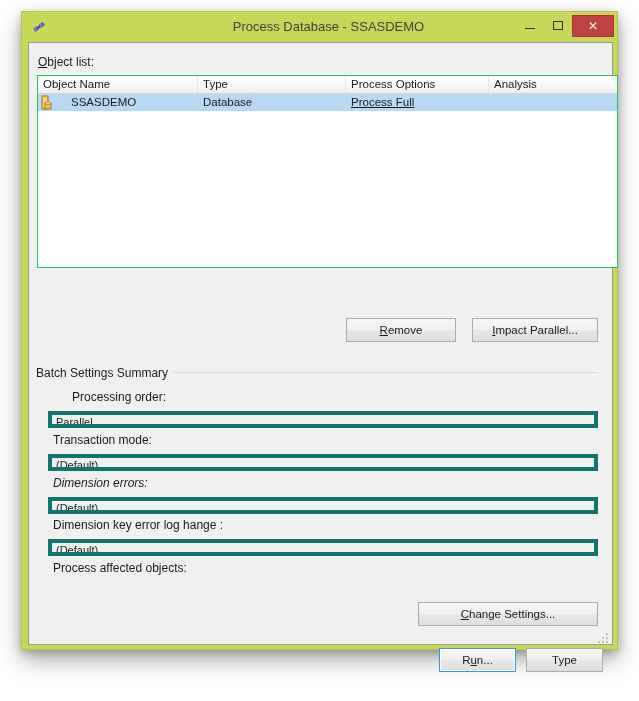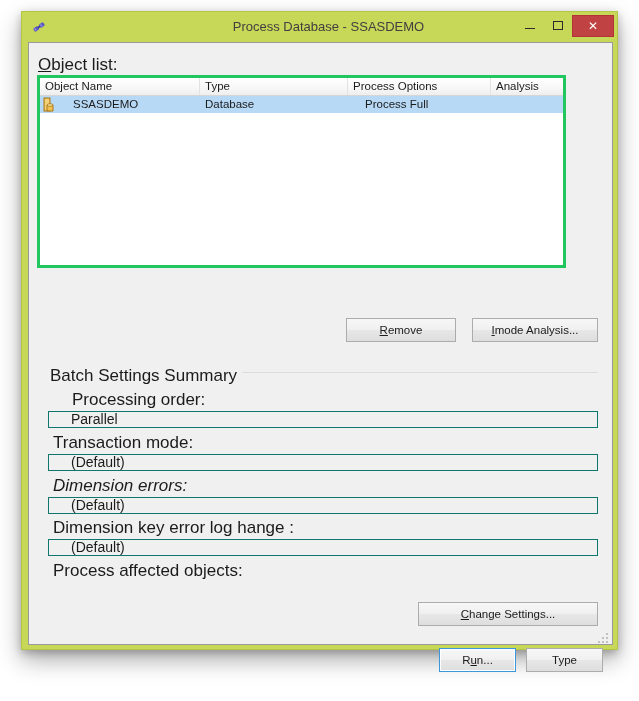--- a/index.html
+++ b/index.html
@@ -117,37 +117,37 @@
     top: 30px;
     width: 585px;
     height: 603px;
     background: #f0f0f0;
     border: 1px solid #9a9a9a;
     box-sizing: border-box;
   }
 
   .lbl {
     position: absolute;
-    font-size: 17px;
+    font-size: 12px;
     color: #1b1b1b;
     white-space: nowrap;
   }
   .acc { text-decoration: underline; }
 
   
   .objlist-label { left: 9px; top: 12px; }
 
   .listbox {
     position: absolute;
     left: 8px;
     top: 32px;
-    width: 529px;
+    width: 581px;
     height: 193px;
     background: #ffffff;
-    border: 3px solid #22c55e;
+    border: 1px solid #22c55e;
     box-sizing: border-box;
   }
 
   .lv-header {
     position: relative;
     height: 17px;
     background: linear-gradient(to bottom, #ffffff 0%, #f7f7f7 60%, #eeeeee 100%);
     border-bottom: 1px solid #d6d6d6;
   }
   .lv-hcell {
@@ -209,43 +209,43 @@
     box-shadow: inset 0 0 0 1px #ffffff;
   }
 
   .btn-remove   { left: 317px; top: 275px; width: 110px; height: 24px; }
   .btn-impact   { left: 443px; top: 275px; width: 126px; height: 24px; }
   .btn-change   { left: 389px; top: 559px; width: 180px; height: 24px; }
   .btn-run      { left: 410px; top: 605px; width: 77px; height: 24px; }
   .btn-close    { left: 497px; top: 605px; width: 77px; height: 24px; }
 
   
-  .group-label { left: 21px; top: 323px; background: #f0f0f0; padding-right: 5px; z-index: 2; }
+  .group-label { left: 7px; top: 323px; background: #f0f0f0; padding-right: 5px; z-index: 2; }
   .group-line {
     position: absolute;
     left: 112px;
     top: 329px;
     width: 457px;
     height: 1px;
     background: #dcdcdc;
   }
 
   .field-label { left: 24px; }
   .field-box {
     position: absolute;
     left: 19px;
     width: 550px;
     height: 17px;
     background: #f0f0f0;
-    border: 1px solid #0f766e;
-    box-sizing: border-box;
-    font-size: 14px;
+    border: 4px solid #0f766e;
+    box-sizing: border-box;
+    font-size: 11px;
     color: #1b1b1b;
     line-height: 15px;
-    padding-left: 22px;
+    padding-left: 4px;
     white-space: nowrap;
     overflow: hidden;
   }
 
   .grip {
     position: absolute;
     right: 3px;
     bottom: 2px;
     width: 12px;
     height: 12px;
@@ -302,33 +302,33 @@
           <span class="db-icon">
             <svg width="14" height="15" viewBox="0 0 14 15">
               <rect x="1" y="1" width="6" height="13" fill="#e8b84b" stroke="#a8791c" stroke-width="1"></rect>
               <rect x="2" y="2" width="4" height="11" fill="#f4d27a"></rect>
               <path d="M4 8 h6 v6 h-6 z" fill="#f0c24f" stroke="#a8791c" stroke-width="1"></path>
               <ellipse cx="7" cy="8" rx="3" ry="1.3" fill="#f8e0a0" stroke="#a8791c" stroke-width="0.8"></ellipse>
             </svg>
           </span>
           <div class="lv-cell" style="left:28px;width:141px;">SSASDEMO</div>
           <div class="lv-cell" style="left:160px;width:148px;">Database</div>
-          <div class="lv-cell" style="left:320px;width:143px;">Process Full</div>
+          <div class="lv-cell" style="left:308px;width:143px;text-decoration:underline;">Process Full</div>
           <div class="lv-cell" style="left:451px;width:108px;"></div>
         </div>
       </div>
 
       <button class="btn btn-remove">
           <span class="acc">R</span>
           <span>emove</span>
         </button>
 
       <button class="btn btn-impact">
           <span class="acc">I</span>
-          <span>mode Analysis...</span>
+          <span>mpact Parallel...</span>
         </button>
 
       <div class="lbl group-label">Batch Settings Summary</div>
       <div class="group-line"></div>
 
       <div class="lbl field-label" style="top:347px;margin-left:19px;">Processing order:</div>
       <div class="field-box" style="top:368px;">Parallel</div>
 
       <div class="lbl field-label" style="top:390px;">Transaction mode:</div>
       <div class="field-box" style="top:411px;">(Default)</div>

